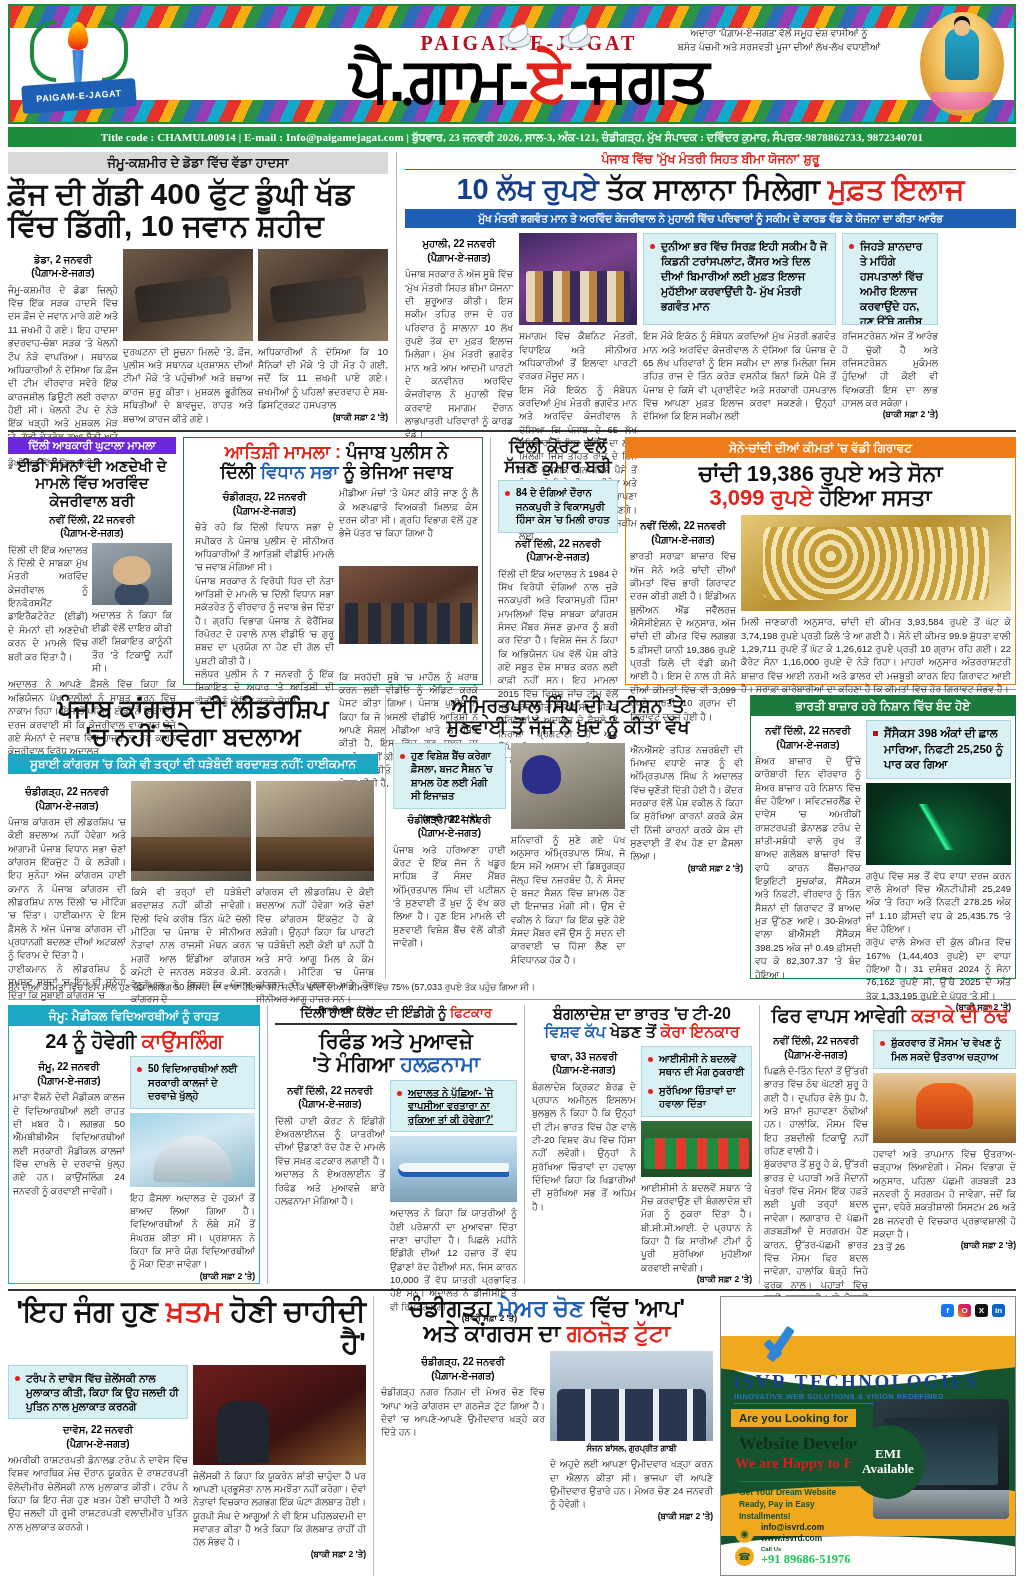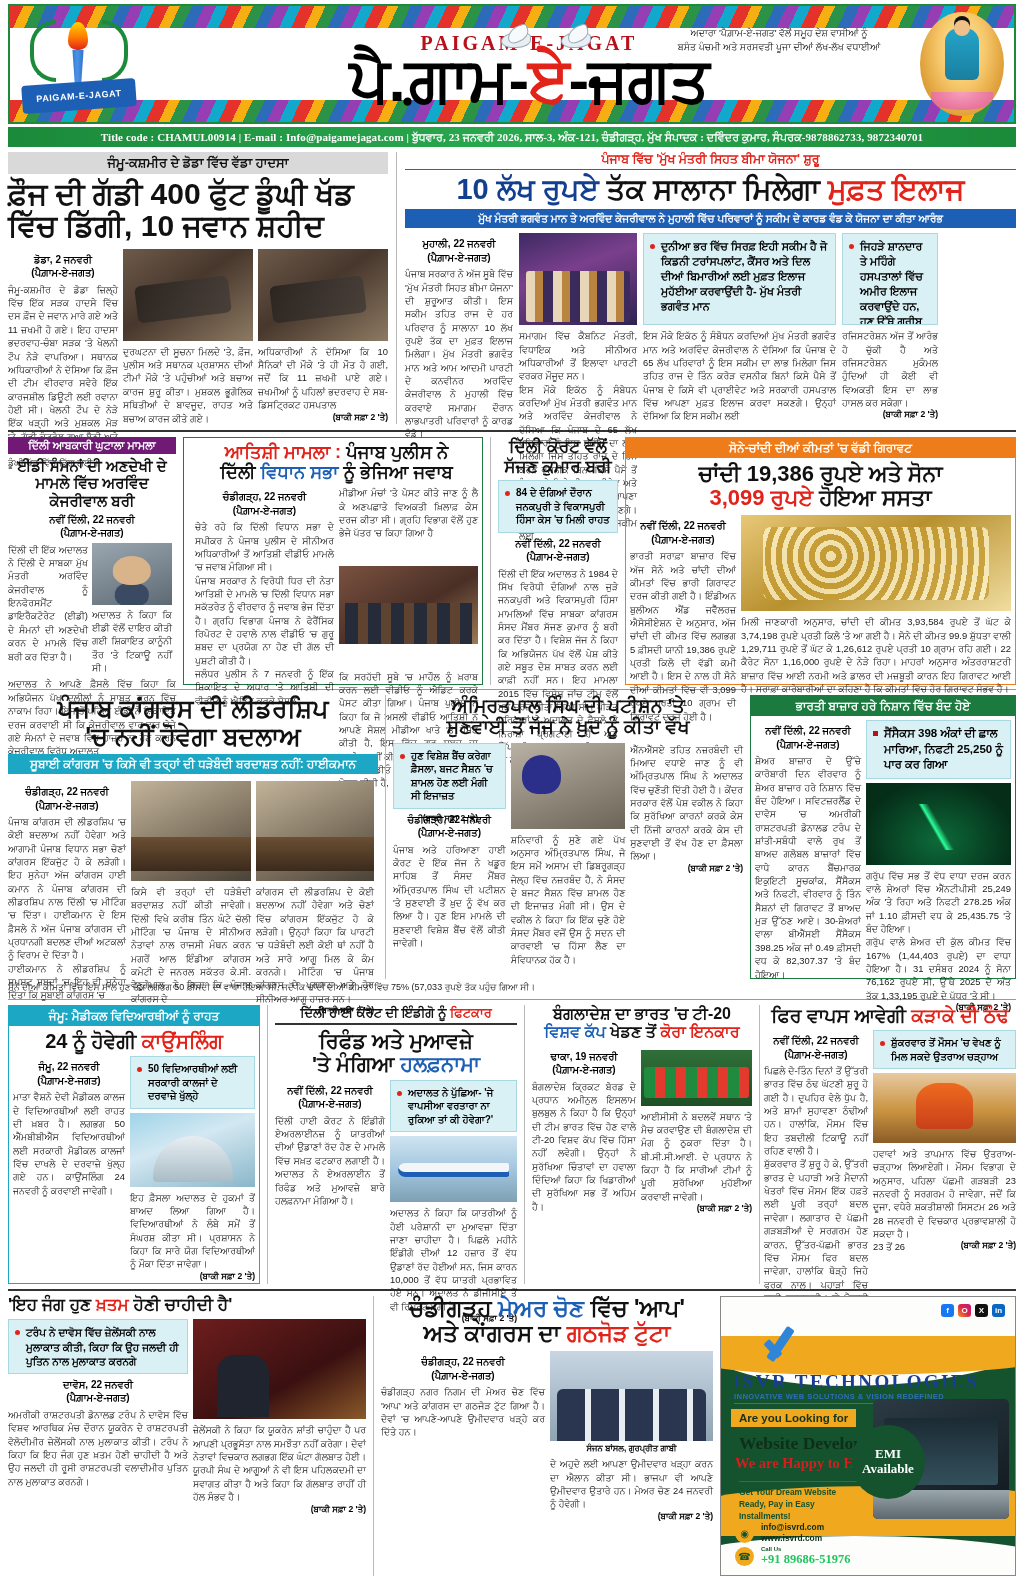--- a/index.html
+++ b/index.html
@@ -118,21 +118,21 @@
     font-family: "Liberation Serif", serif; letter-spacing: .1px;
     white-space: nowrap; overflow: hidden;
   }
 
   
   .kicker-grey {
     background: #d9d9d9; color: #111; text-align: center;
     font-size: 13px; font-weight: bold; padding: 3px 2px; margin-bottom: 4px;
   }
   .kicker-red {
-    background: #701a75; color: #fff; text-align: center;
+    background: #6d28d9; color: #fff; text-align: center;
     font-size: 11px; font-weight: bold; padding: 2px; margin-bottom: 3px;
   }
   .kicker-cyan {
     background: #1ca7c4; color: #fff; text-align: center;
     font-size: 12px; font-weight: bold; padding: 3px 2px; margin-bottom: 3px;
   }
   .kicker-orange {
     background: #ef7c1a; color: #fff; text-align: center;
     font-size: 12px; font-weight: bold; padding: 3px 2px;
   }
@@ -676,45 +676,49 @@
         <span>'ਤੇ ਮੰਗਿਆ</span> <span class="blue">ਹਲਫ਼ਨਾਮਾ</span>
       </h3>
       <div style="display:flex; gap:5px; margin-top:4px;">
         <div style="width:110px;">
           <div class="dateline">
             <span>ਨਵੀਂ ਦਿੱਲੀ, 22 ਜਨਵਰੀ</span><br><span>(ਪੈਗ਼ਾਮ-ਏ-ਜਗਤ)</span>
           </div>
           <div class="body-txt">ਦਿੱਲੀ ਹਾਈ ਕੋਰਟ ਨੇ ਇੰਡੀਗੋ ਏਅਰਲਾਈਨਜ਼ ਨੂੰ ਯਾਤਰੀਆਂ ਦੀਆਂ ਉਡਾਣਾਂ ਰੱਦ ਹੋਣ ਦੇ ਮਾਮਲੇ ਵਿੱਚ ਸਖ਼ਤ ਫਟਕਾਰ ਲਗਾਈ ਹੈ। ਅਦਾਲਤ ਨੇ ਏਅਰਲਾਈਨ ਤੋਂ ਰਿਫੰਡ ਅਤੇ ਮੁਆਵਜ਼ੇ ਬਾਰੇ ਹਲਫ਼ਨਾਮਾ ਮੰਗਿਆ ਹੈ।</div>
         </div>
         <div style="flex:1;" class="col">
-          <ul class="bullets" style="font-size:10px;">
+          <ul class="bullets" style="font-size:10px;text-decoration:underline;">
             <li>ਅਦਾਲਤ ਨੇ ਪੁੱਛਿਆ- 'ਜੇ ਵਾਪਸੀਆ ਵਰਤਾਰਾ ਨਾ ਰੁਕਿਆ ਤਾਂ ਕੀ ਹੋਵੇਗਾ?'</li>
           </ul>
           <div class="photo ph-plane" style="height:66px; margin-top:4px;"></div>
           <div class="body-txt" style="margin-top:4px;">ਅਦਾਲਤ ਨੇ ਕਿਹਾ ਕਿ ਯਾਤਰੀਆਂ ਨੂੰ ਹੋਈ ਪਰੇਸ਼ਾਨੀ ਦਾ ਮੁਆਵਜ਼ਾ ਦਿੱਤਾ ਜਾਣਾ ਚਾਹੀਦਾ ਹੈ। ਪਿਛਲੇ ਮਹੀਨੇ ਇੰਡੀਗੋ ਦੀਆਂ 12 ਹਜ਼ਾਰ ਤੋਂ ਵੱਧ ਉਡਾਣਾਂ ਰੱਦ ਹੋਈਆਂ ਸਨ, ਜਿਸ ਕਾਰਨ 10,000 ਤੋਂ ਵੱਧ ਯਾਤਰੀ ਪ੍ਰਭਾਵਿਤ ਹੋਏ ਸਨ। ਅਦਾਲਤ ਨੇ ਡੀਜੀਸੀਏ ਤੋਂ ਵੀ ਰਿਪੋਰਟ ਮੰਗੀ ਹੈ।</div>
           <div class="contd" style="text-align:right;">(ਬਾਕੀ ਸਫ਼ਾ 2 'ਤੇ)</div>
         </div>
       </div>
     </div>
 
     <div style="width:228px; margin-left:7px; padding-left:7px;" class="col rule-v">
       <h4 class="hl" style="text-align:center; font-size:16px;">
         <span>ਬੰਗਲਾਦੇਸ਼ ਦਾ ਭਾਰਤ 'ਚ ਟੀ-20</span><br>
         <span class="blue">ਵਿਸ਼ਵ ਕੱਪ</span>
         <span>ਖੇਡਣ ਤੋਂ</span>
         <span class="red">ਕੋਰਾ ਇਨਕਾਰ</span>
       </h4>
       <div style="display:flex; gap:5px; margin-top:4px;">
         <div style="width:104px;">
           <div class="dateline">
-            <span>ਢਾਕਾ, 19 ਜਨਵਰੀ</span><br><span>(ਪੈਗ਼ਾਮ-ਏ-ਜਗਤ)</span>
+            <span>ਢਾਕਾ, 33 ਜਨਵਰੀ</span><br><span>(ਪੈਗ਼ਾਮ-ਏ-ਜਗਤ)</span>
           </div>
           <div class="body-txt">ਬੰਗਲਾਦੇਸ਼ ਕ੍ਰਿਕਟ ਬੋਰਡ ਦੇ ਪ੍ਰਧਾਨ ਅਮੀਨੁਲ ਇਸਲਾਮ ਬੁਲਬੁਲ ਨੇ ਕਿਹਾ ਹੈ ਕਿ ਉਨ੍ਹਾਂ ਦੀ ਟੀਮ ਭਾਰਤ ਵਿੱਚ ਹੋਣ ਵਾਲੇ ਟੀ-20 ਵਿਸ਼ਵ ਕੱਪ ਵਿੱਚ ਹਿੱਸਾ ਨਹੀਂ ਲਵੇਗੀ। ਉਨ੍ਹਾਂ ਨੇ ਸੁਰੱਖਿਆ ਚਿੰਤਾਵਾਂ ਦਾ ਹਵਾਲਾ ਦਿੰਦਿਆਂ ਕਿਹਾ ਕਿ ਖਿਡਾਰੀਆਂ ਦੀ ਸੁਰੱਖਿਆ ਸਭ ਤੋਂ ਅਹਿਮ ਹੈ।</div>
         </div>
         <div style="flex:1;" class="col">
+          <ul class="bullets" style="font-size:10px;">
+            <li>ਆਈਸੀਸੀ ਨੇ ਬਦਲਵੇਂ ਸਥਾਨ ਦੀ ਮੰਗ ਠੁਕਰਾਈ</li>
+            <li>ਸੁਰੱਖਿਆ ਚਿੰਤਾਵਾਂ ਦਾ ਹਵਾਲਾ ਦਿੱਤਾ</li>
+          </ul>
           <div class="photo ph-cricket" style="height:56px; margin-top:4px;"></div>
           <div class="body-txt" style="margin-top:4px;">ਆਈਸੀਸੀ ਨੇ ਬਦਲਵੇਂ ਸਥਾਨ 'ਤੇ ਮੈਚ ਕਰਵਾਉਣ ਦੀ ਬੰਗਲਾਦੇਸ਼ ਦੀ ਮੰਗ ਨੂੰ ਠੁਕਰਾ ਦਿੱਤਾ ਹੈ। ਬੀ.ਸੀ.ਸੀ.ਆਈ. ਦੇ ਪ੍ਰਧਾਨ ਨੇ ਕਿਹਾ ਹੈ ਕਿ ਸਾਰੀਆਂ ਟੀਮਾਂ ਨੂੰ ਪੂਰੀ ਸੁਰੱਖਿਆ ਮੁਹੱਈਆ ਕਰਵਾਈ ਜਾਵੇਗੀ।</div>
           <div class="contd" style="text-align:right;">(ਬਾਕੀ ਸਫ਼ਾ 2 'ਤੇ)</div>
         </div>
       </div>
     </div>
 
     <div style="flex:1; margin-left:7px; padding-left:4px;" class="col rule-v">
       <h3 class="hl" style="text-align:center; font-size:19px;">
         <span>ਫਿਰ ਵਾਪਸ ਆਵੇਗੀ</span> <span class="red">ਕੜਾਕੇ ਦੀ ਠੰਢ</span>
@@ -738,21 +742,21 @@
             <span class="contd">(ਬਾਕੀ ਸਫ਼ਾ 2 'ਤੇ)</span>
           </div>
         </div>
       </div>
     </div>
   </div>
 
   <div style="display:flex; margin-top:5px; height:287px; border-top:2px solid #333; padding-top:5px;">
 
     <div style="width:358px;" class="col">
-      <h2 class="hl" style="text-align:left; font-size:17px;">
+      <h2 class="hl" style="text-align:right; font-size:29px;">
         <span>'ਇਹ ਜੰਗ ਹੁਣ</span> <span class="red">ਖ਼ਤਮ</span> <span>ਹੋਣੀ ਚਾਹੀਦੀ ਹੈ'</span>
       </h2>
       <div style="display:flex; gap:5px; margin-top:5px;">
         <div style="width:180px;" class="col">
           <ul class="bullets" style="font-size:10.5px;">
             <li>ਟਰੰਪ ਨੇ ਦਾਵੋਸ ਵਿੱਚ ਜ਼ੇਲੇਂਸਕੀ ਨਾਲ ਮੁਲਾਕਾਤ ਕੀਤੀ, ਕਿਹਾ ਕਿ ਉਹ ਜਲਦੀ ਹੀ ਪੁਤਿਨ ਨਾਲ ਮੁਲਾਕਾਤ ਕਰਨਗੇ</li>
           </ul>
           <div class="dateline">
             <span>ਦਾਵੋਸ, 22 ਜਨਵਰੀ</span><br><span>(ਪੈਗ਼ਾਮ-ਏ-ਜਗਤ)</span>
           </div>

